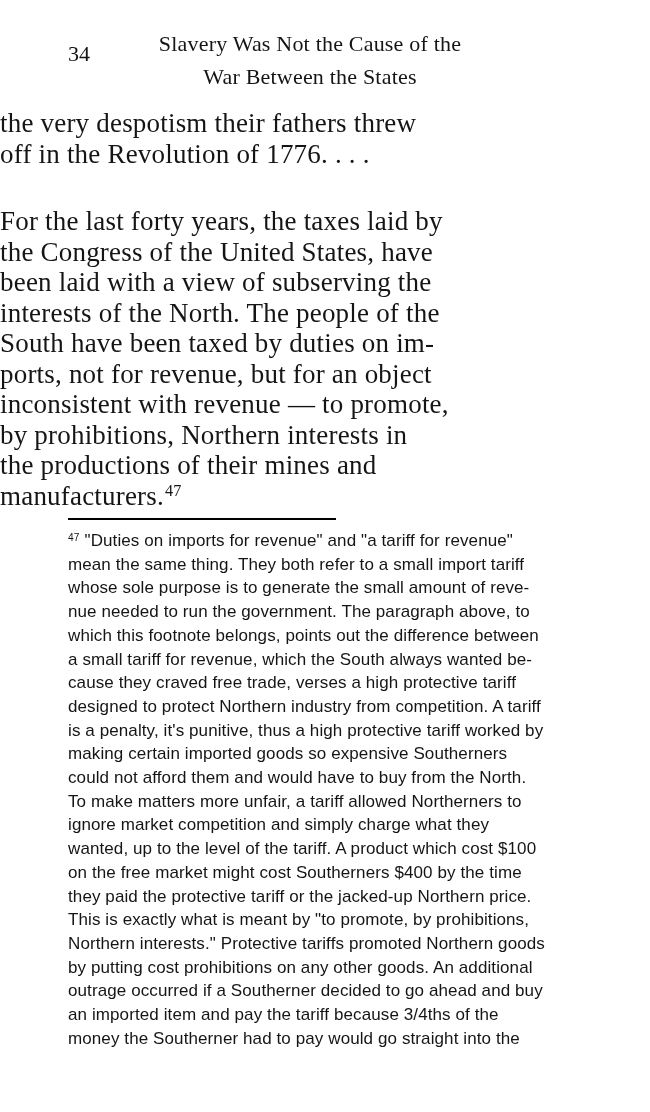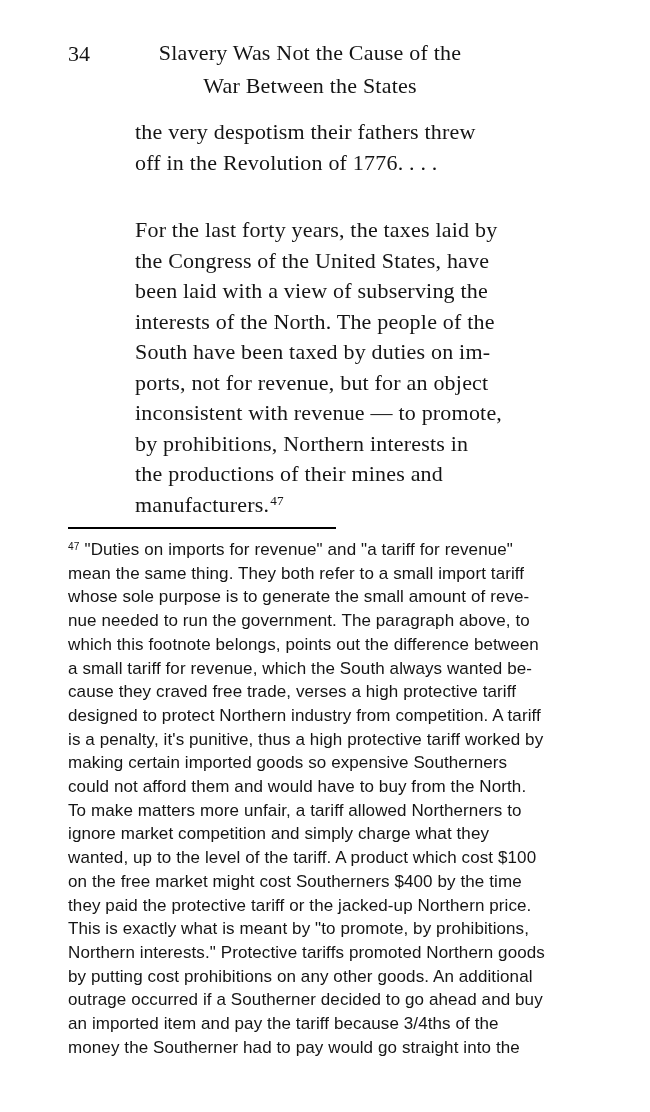--- a/index.html
+++ b/index.html
@@ -17,31 +17,30 @@
     overflow: hidden;
   }
   .page-number {
     position: absolute;
     left: 68px;
     top: 37px;
     font-size: 22px;
     line-height: 33px;
   }
   .running-title {
-    padding-top: 36px;
+    padding-top: 27px;
     padding-right: 30px;   
     text-align: center;
     font-size: 22px;
     line-height: 33px;
     letter-spacing: 0.2px;
   }
   .block-quote {
-    margin-left: 135px;
     margin-right: 40px;
-    font-size: 22px;
+    font-size: 27px;
     line-height: 30.5px;
     letter-spacing: 0.2px;
   }
   .quote-1 { margin-top: 15px; }
   .quote-2 { margin-top: 37px; }
   .prelines { white-space: pre-line; }
   sup {
     font-size: 0.6em;
     line-height: 0;
     vertical-align: baseline;

